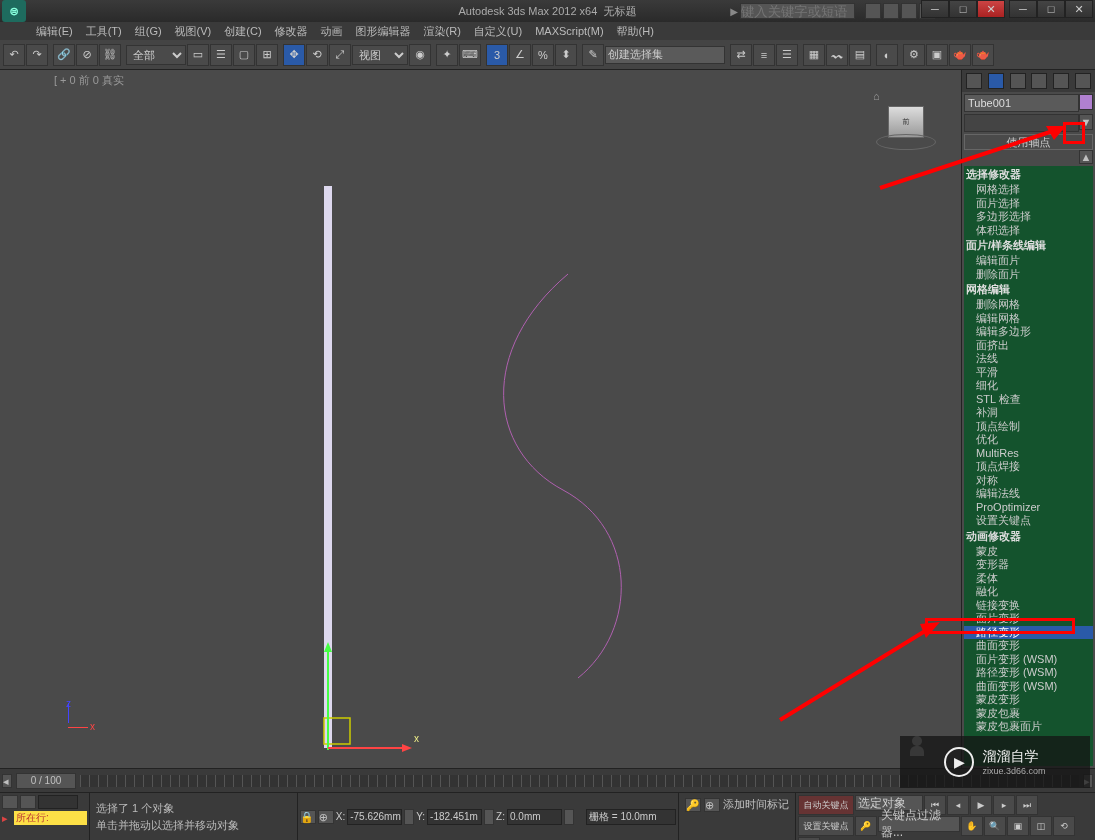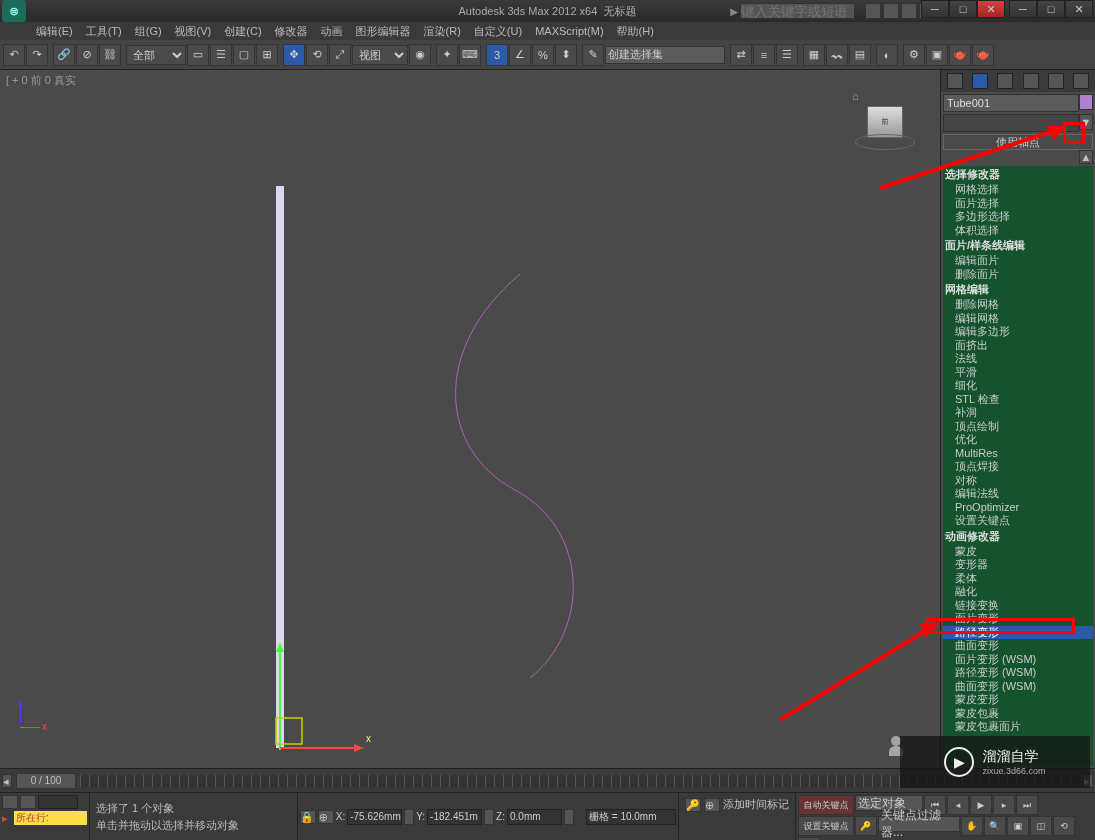--- a/index.html
+++ b/index.html
@@ -16,34 +16,34 @@
 .win-btn { width:28px; height:18px; background:linear-gradient(#444,#333); border:1px solid #222; display:flex; align-items:center; justify-content:center; color:#ccc; }
 .win-btn.close { background:linear-gradient(#c44,#a22); }
 .menubar { height:18px; background:#3a3a3a; display:flex; align-items:center; padding-left:30px; gap:1px; }
 .menu-item { padding:0 6px; height:16px; display:flex; align-items:center; color:#bbb; }
 .toolbar { height:30px; background:#444; border-bottom:1px solid #222; display:flex; align-items:center; padding:0 3px; gap:1px; }
 .tb-btn { width:22px; height:22px; background:#4a4a4a; border:1px solid #333; display:flex; align-items:center; justify-content:center; color:#ccc; }
 .tb-btn.active { background:#2a5aa8; }
 .tb-sep { width:3px; height:22px; }
 .tb-select { height:20px; background:#4a4a4a; border:1px solid #333; color:#ccc; font-size:11px; padding:0 2px; }
 .tb-selset { width:120px; height:18px; background:#5a5a5a; border:1px solid #333; color:#ccc; font-size:11px; padding:0 2px;}
-.main { display:flex; height:698px; }
+.main { display:flex; height:698px;padding-left:48px; }
 .viewport-area { flex:1; position:relative; background:#4a4a4a; }
 .vp-label { position:absolute; top:3px; left:6px; color:#999; }
 .viewcube { position:absolute; top:18px; right:20px; width:70px; height:70px; }
 .viewcube .cube { width:36px; height:32px; background:linear-gradient(#ddd,#999); position:absolute; top:18px; left:17px; border:1px solid #666; display:flex; align-items:center; justify-content:center; font-size:7px; color:#333; }
 .viewcube .ring { width:60px; height:16px; border:1px solid #666; border-radius:50%; position:absolute; bottom:8px; left:5px; }
 .viewcube .home { position:absolute; top:2px; left:2px; width:14px; height:14px; color:#999; }
 .axis-gizmo { position:absolute; bottom:30px; left:10px; width:40px; height:40px; }
 .axis-gizmo .z { position:absolute; bottom:15px; left:10px; width:1px; height:20px; background:#44f; }
 .axis-gizmo .zl { position:absolute; top:0; left:8px; color:#44f; font-size:10px;}
 .axis-gizmo .x { position:absolute; bottom:10px; left:10px; width:20px; height:1px; background:#f44; }
 .axis-gizmo .xl { position:absolute; bottom:6px; left:32px; color:#f44; font-size:10px;}
 svg.scene { position:absolute; inset:0; width:100%; height:100%; }
-.right-panel { width:155px; background:#4a4a4a; border-left:1px solid #222; display:flex; }
+.right-panel { width:134px; background:#4a4a4a; border-left:1px solid #222; display:flex; }
 .rp-tab { width:16px; height:16px; margin:1px auto; background:#555; border:1px solid #222; }
 .rp-tab.active { background:#2a5aa8; }
 .rp-content { flex:1; display:flex; flex-direction:column; }
 .obj-name-row { display:flex; height:18px; margin:2px; }
 .obj-name { flex:1; background:#5a5a5a; border:1px solid #333; color:#ddd; padding:0 3px; display:flex; align-items:center;}
 .obj-color { width:14px; height:16px; background:#b080d0; border:1px solid #333; }
 .mod-dropdown-row { display:flex; height:18px; margin:0 2px 2px; }
 .mod-dropdown { flex:1; background:#444; border:1px solid #333; }
 .mod-dd-btn { width:14px; height:16px; background:#555; border:1px solid #333; display:flex; align-items:center; justify-content:center;}
 .rollout-header { background:#4a4a4a; border:1px solid #666; height:16px; display:flex; align-items:center; justify-content:center; margin:0 2px; font-size:11px; color:#ccc;}

